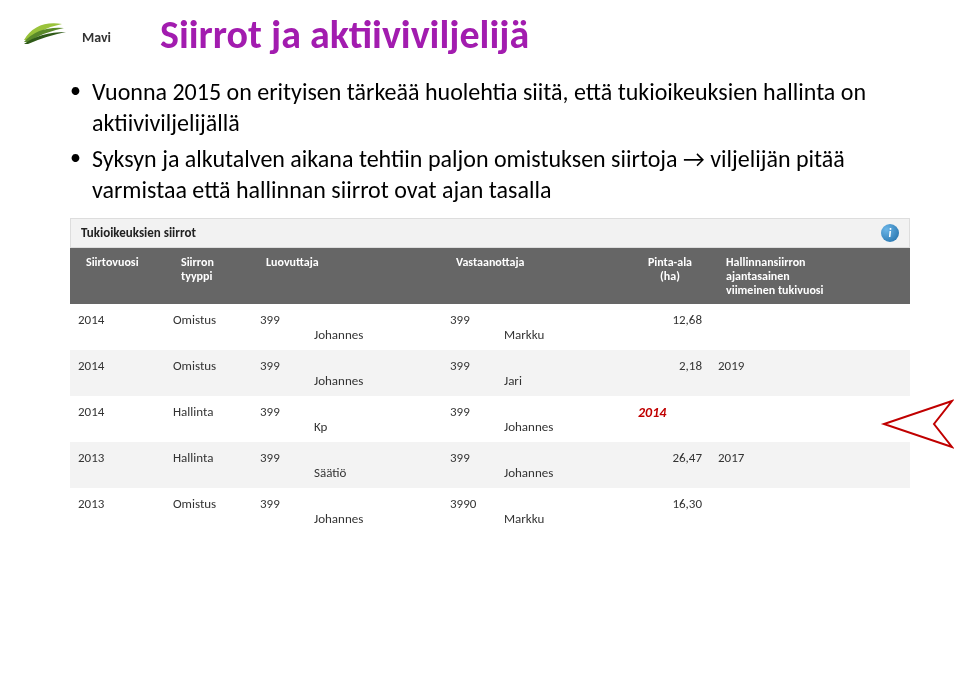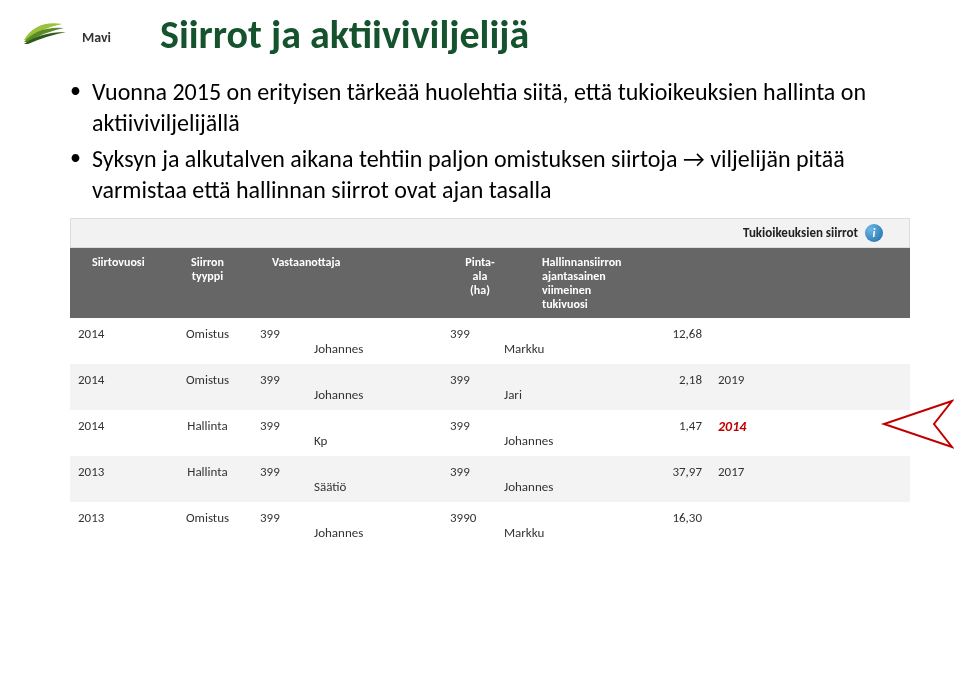--- a/index.html
+++ b/index.html
@@ -24,21 +24,21 @@
     height: 28px;
   }
   .logo-text {
     font-size: 14px;
     font-weight: bold;
     color: #333;
   }
   .title {
     font-size: 40px;
     font-weight: bold;
-    color: #14532d;
+    color: #a21caf;
     margin: 10px 0 18px 160px;
   }
   .bullets {
     margin: 0 50px 0 70px;
     font-size: 24px;
     color: #000;
     line-height: 1.28;
   }
   .bullets li {
     list-style: none;
@@ -53,23 +53,23 @@
     top: 0;
     font-size: 22px;
   }
   .screenshot-wrap {
     margin: 12px 50px 0 70px;
     position: relative;
   }
   .panel-header {
     background: #f2f2f2;
     border: 1px solid #ddd;
-    padding: 5px 26px;
-    display: flex;
-    justify-content: flex-end;
+    padding: 5px 10px;
+    display: flex;
+    justify-content: space-between;
     align-items: center;
     font-size: 13px;
     font-weight: bold;
     color: #222;
     gap: 7px;
   }
   .info-icon {
     width: 18px;
     height: 18px;
     border-radius: 50%;
@@ -83,24 +83,24 @@
     font-style: italic;
   }
   .tbl-head {
     background: #666;
     color: #fff;
     display: flex;
     font-size: 12px;
     font-weight: bold;
   }
   .tbl-head > div, .tbl-row > div {
-    padding: 7px 22px;
+    padding: 7px 16px;
   }
   .col1 { width: 95px; }
-  .col2 { width: 85px; text-align: center; }
+  .col2 { width: 85px; }
   .col3 { width: 190px; }
   .col4 { width: 190px; }
   .col5 { width: 80px; text-align: right; }
   .tbl-head .col5 { text-align: center; }
   .col6 { width: 140px; }
   .tbl-row {
     display: flex;
     font-size: 13px;
     color: #333;
     background: #fff;
@@ -151,20 +151,21 @@
 <div class="screenshot-wrap">
 
   <div class="panel-header">
     <span>Tukioikeuksien siirrot</span>
     <span class="info-icon">i</span>
   </div>
 
   <div class="tbl-head">
     <div class="col1">Siirtovuosi</div>
     <div class="col2">Siirron tyyppi</div>
+    <div class="col3">Luovuttaja</div>
     <div class="col4">Vastaanottaja</div>
     <div class="col5">Pinta-ala (ha)</div>
     <div class="col6">Hallinnansiirron ajantasainen viimeinen tukivuosi</div>
   </div>
 
   <div id="tbody">
       <div class="tbl-row">
         <div class="col1">2014</div>
         <div class="col2">Omistus</div>
         <div class="col3"><span class="obscure"><span class="num">399</span></span><br><span style="display:inline-block;margin-left:56px;">Johannes</span></div>
@@ -178,29 +179,28 @@
         <div class="col3"><span class="obscure"><span class="num">399</span></span><br><span style="display:inline-block;margin-left:56px;">Johannes</span></div>
         <div class="col4"><span class="obscure"><span class="num">399</span></span><br><span style="display:inline-block;margin-left:56px;">Jari</span></div>
         <div class="col5">2,18</div>
         <div class="col6">2019</div>
       </div>
       <div class="tbl-row">
         <div class="col1">2014</div>
         <div class="col2">Hallinta</div>
         <div class="col3"><span class="obscure"><span class="num">399</span></span><br><span style="display:inline-block;margin-left:56px;">Kp</span></div>
         <div class="col4"><span class="obscure"><span class="num">399</span></span><br><span style="display:inline-block;margin-left:56px;">Johannes</span></div>
-        <div class="col5">1,47</div>
         <div class="col6"><span class="red-year">2014</span></div>
       </div>
       <div class="tbl-row">
         <div class="col1">2013</div>
         <div class="col2">Hallinta</div>
         <div class="col3"><span class="obscure"><span class="num">399</span></span><br><span style="display:inline-block;margin-left:56px;">Säätiö</span></div>
         <div class="col4"><span class="obscure"><span class="num">399</span></span><br><span style="display:inline-block;margin-left:56px;">Johannes</span></div>
-        <div class="col5">37,97</div>
+        <div class="col5">26,47</div>
         <div class="col6">2017</div>
       </div>
       <div class="tbl-row">
         <div class="col1">2013</div>
         <div class="col2">Omistus</div>
         <div class="col3"><span class="obscure"><span class="num">399</span></span><br><span style="display:inline-block;margin-left:56px;">Johannes</span></div>
         <div class="col4"><span class="obscure"><span class="num">3990</span></span><br><span style="display:inline-block;margin-left:56px;">Markku</span></div>
         <div class="col5">16,30</div>
         <div class="col6"></div>
       </div>

